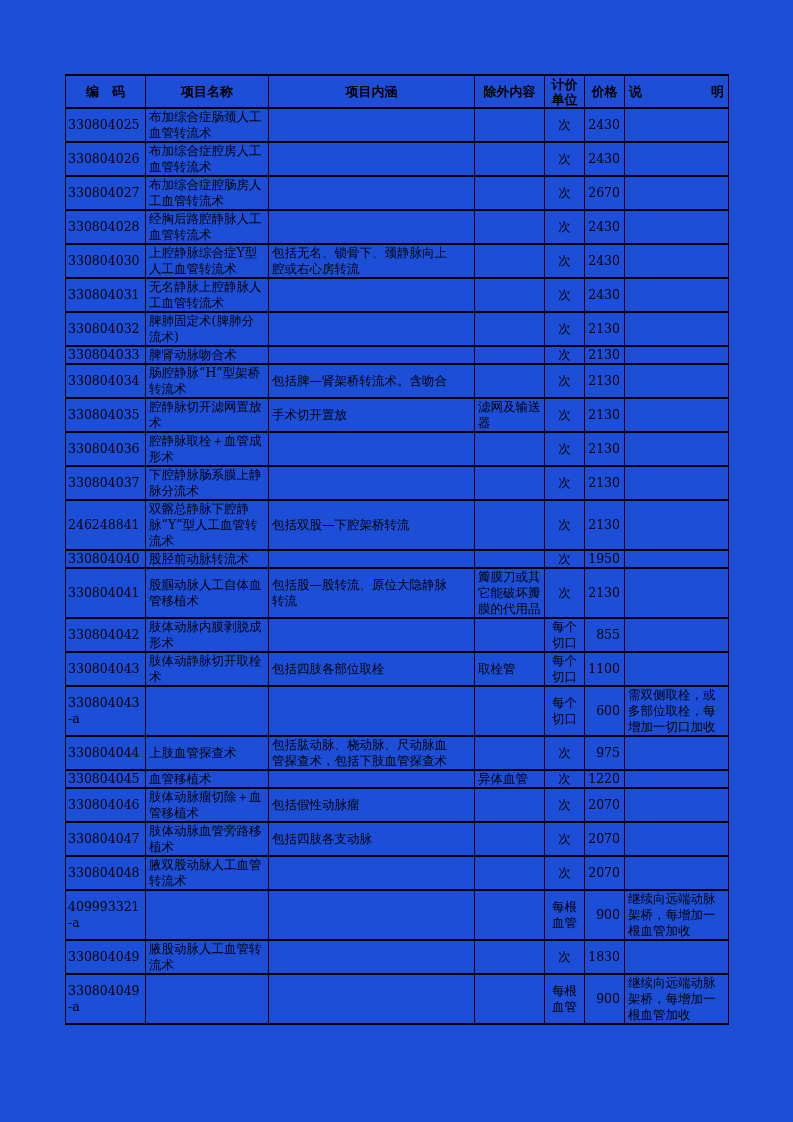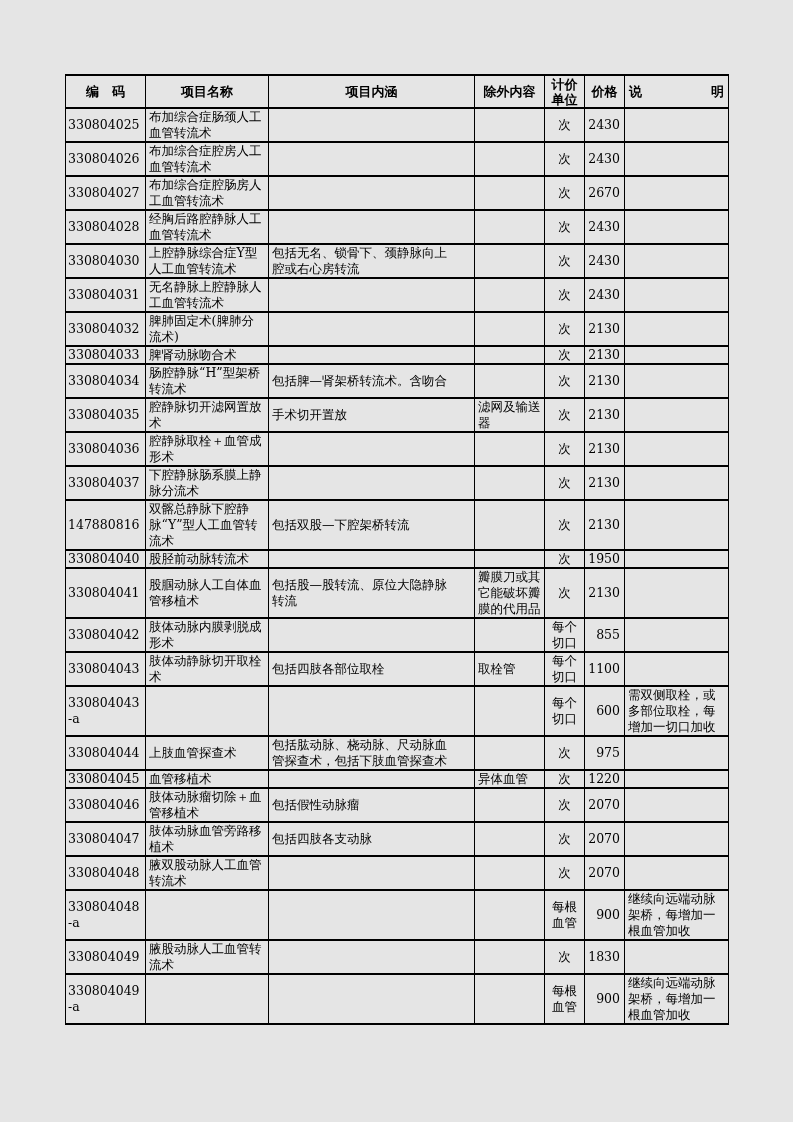--- a/index.html
+++ b/index.html
@@ -11,21 +11,21 @@
     width: 793px;
     height: 1122px;
     overflow: hidden;
     font-family: "DejaVu Serif", "Liberation Serif", serif;
     color: #000;
   }
   .page {
     position: relative;
     width: 793px;
     height: 1122px;
-    background: #e5e5e5;
+    background: #1d4ed8;
   }
   table.price-table {
     position: absolute;
     left: 65px;
     top: 74px;
     width: 663px;
     border-collapse: collapse;
     table-layout: fixed;
   }
   th, td {
@@ -193,21 +193,21 @@
         <tr>
           <td class="code">330804037</td>
           <td class="name">下腔静脉肠系膜上静脉分流术</td>
           <td class="content"></td>
           <td class="exclusion"></td>
           <td class="unit">次</td>
           <td class="price">2130</td>
           <td class="note"></td>
         </tr>
         <tr>
-          <td class="code">147880816</td>
+          <td class="code">246248841</td>
           <td class="name">双髂总静脉下腔静脉“Y”型人工血管转流术</td>
           <td class="content">包括双股—下腔架桥转流</td>
           <td class="exclusion"></td>
           <td class="unit">次</td>
           <td class="price">2130</td>
           <td class="note"></td>
         </tr>
         <tr>
           <td class="code">330804040</td>
           <td class="name">股胫前动脉转流术</td>
@@ -292,21 +292,21 @@
         <tr>
           <td class="code">330804048</td>
           <td class="name">腋双股动脉人工血管转流术</td>
           <td class="content"></td>
           <td class="exclusion"></td>
           <td class="unit">次</td>
           <td class="price">2070</td>
           <td class="note"></td>
         </tr>
         <tr>
-          <td class="code">330804048-a</td>
+          <td class="code">409993321-a</td>
           <td class="name"></td>
           <td class="content"></td>
           <td class="exclusion"></td>
           <td class="unit">每根血管</td>
           <td class="price">900</td>
           <td class="note">继续向远端动脉架桥，每增加一根血管加收</td>
         </tr>
         <tr>
           <td class="code">330804049</td>
           <td class="name">腋股动脉人工血管转流术</td>

